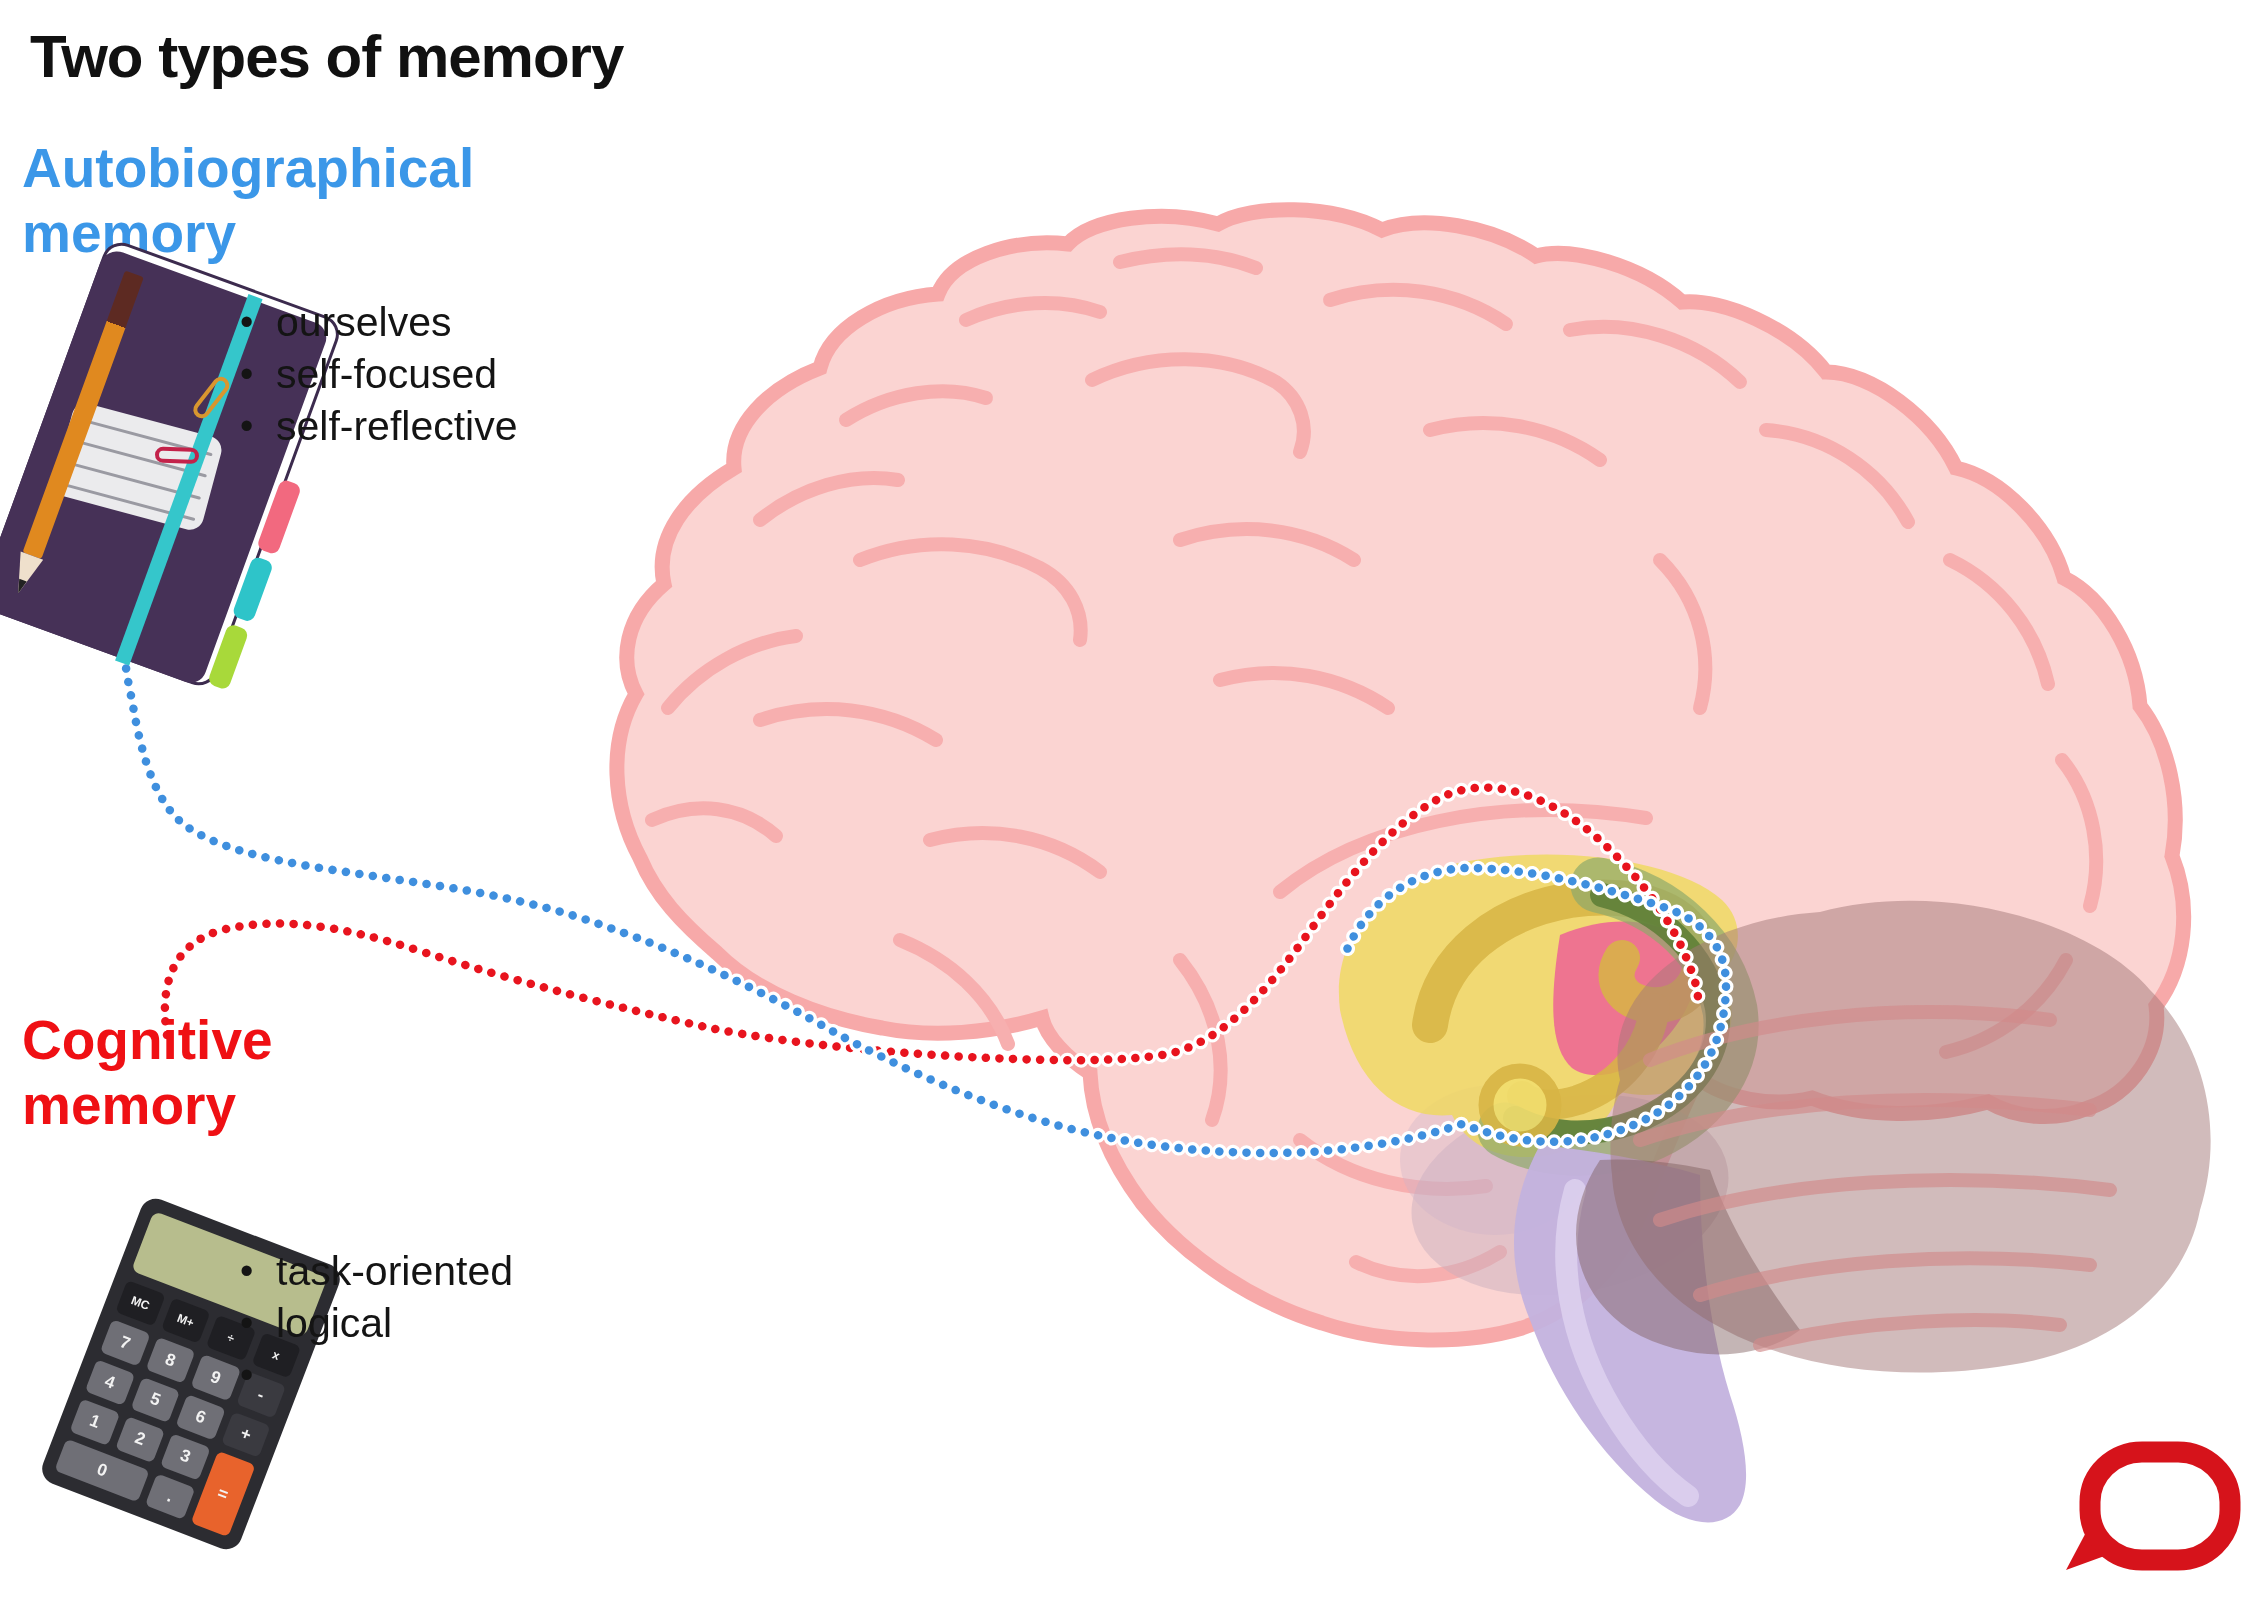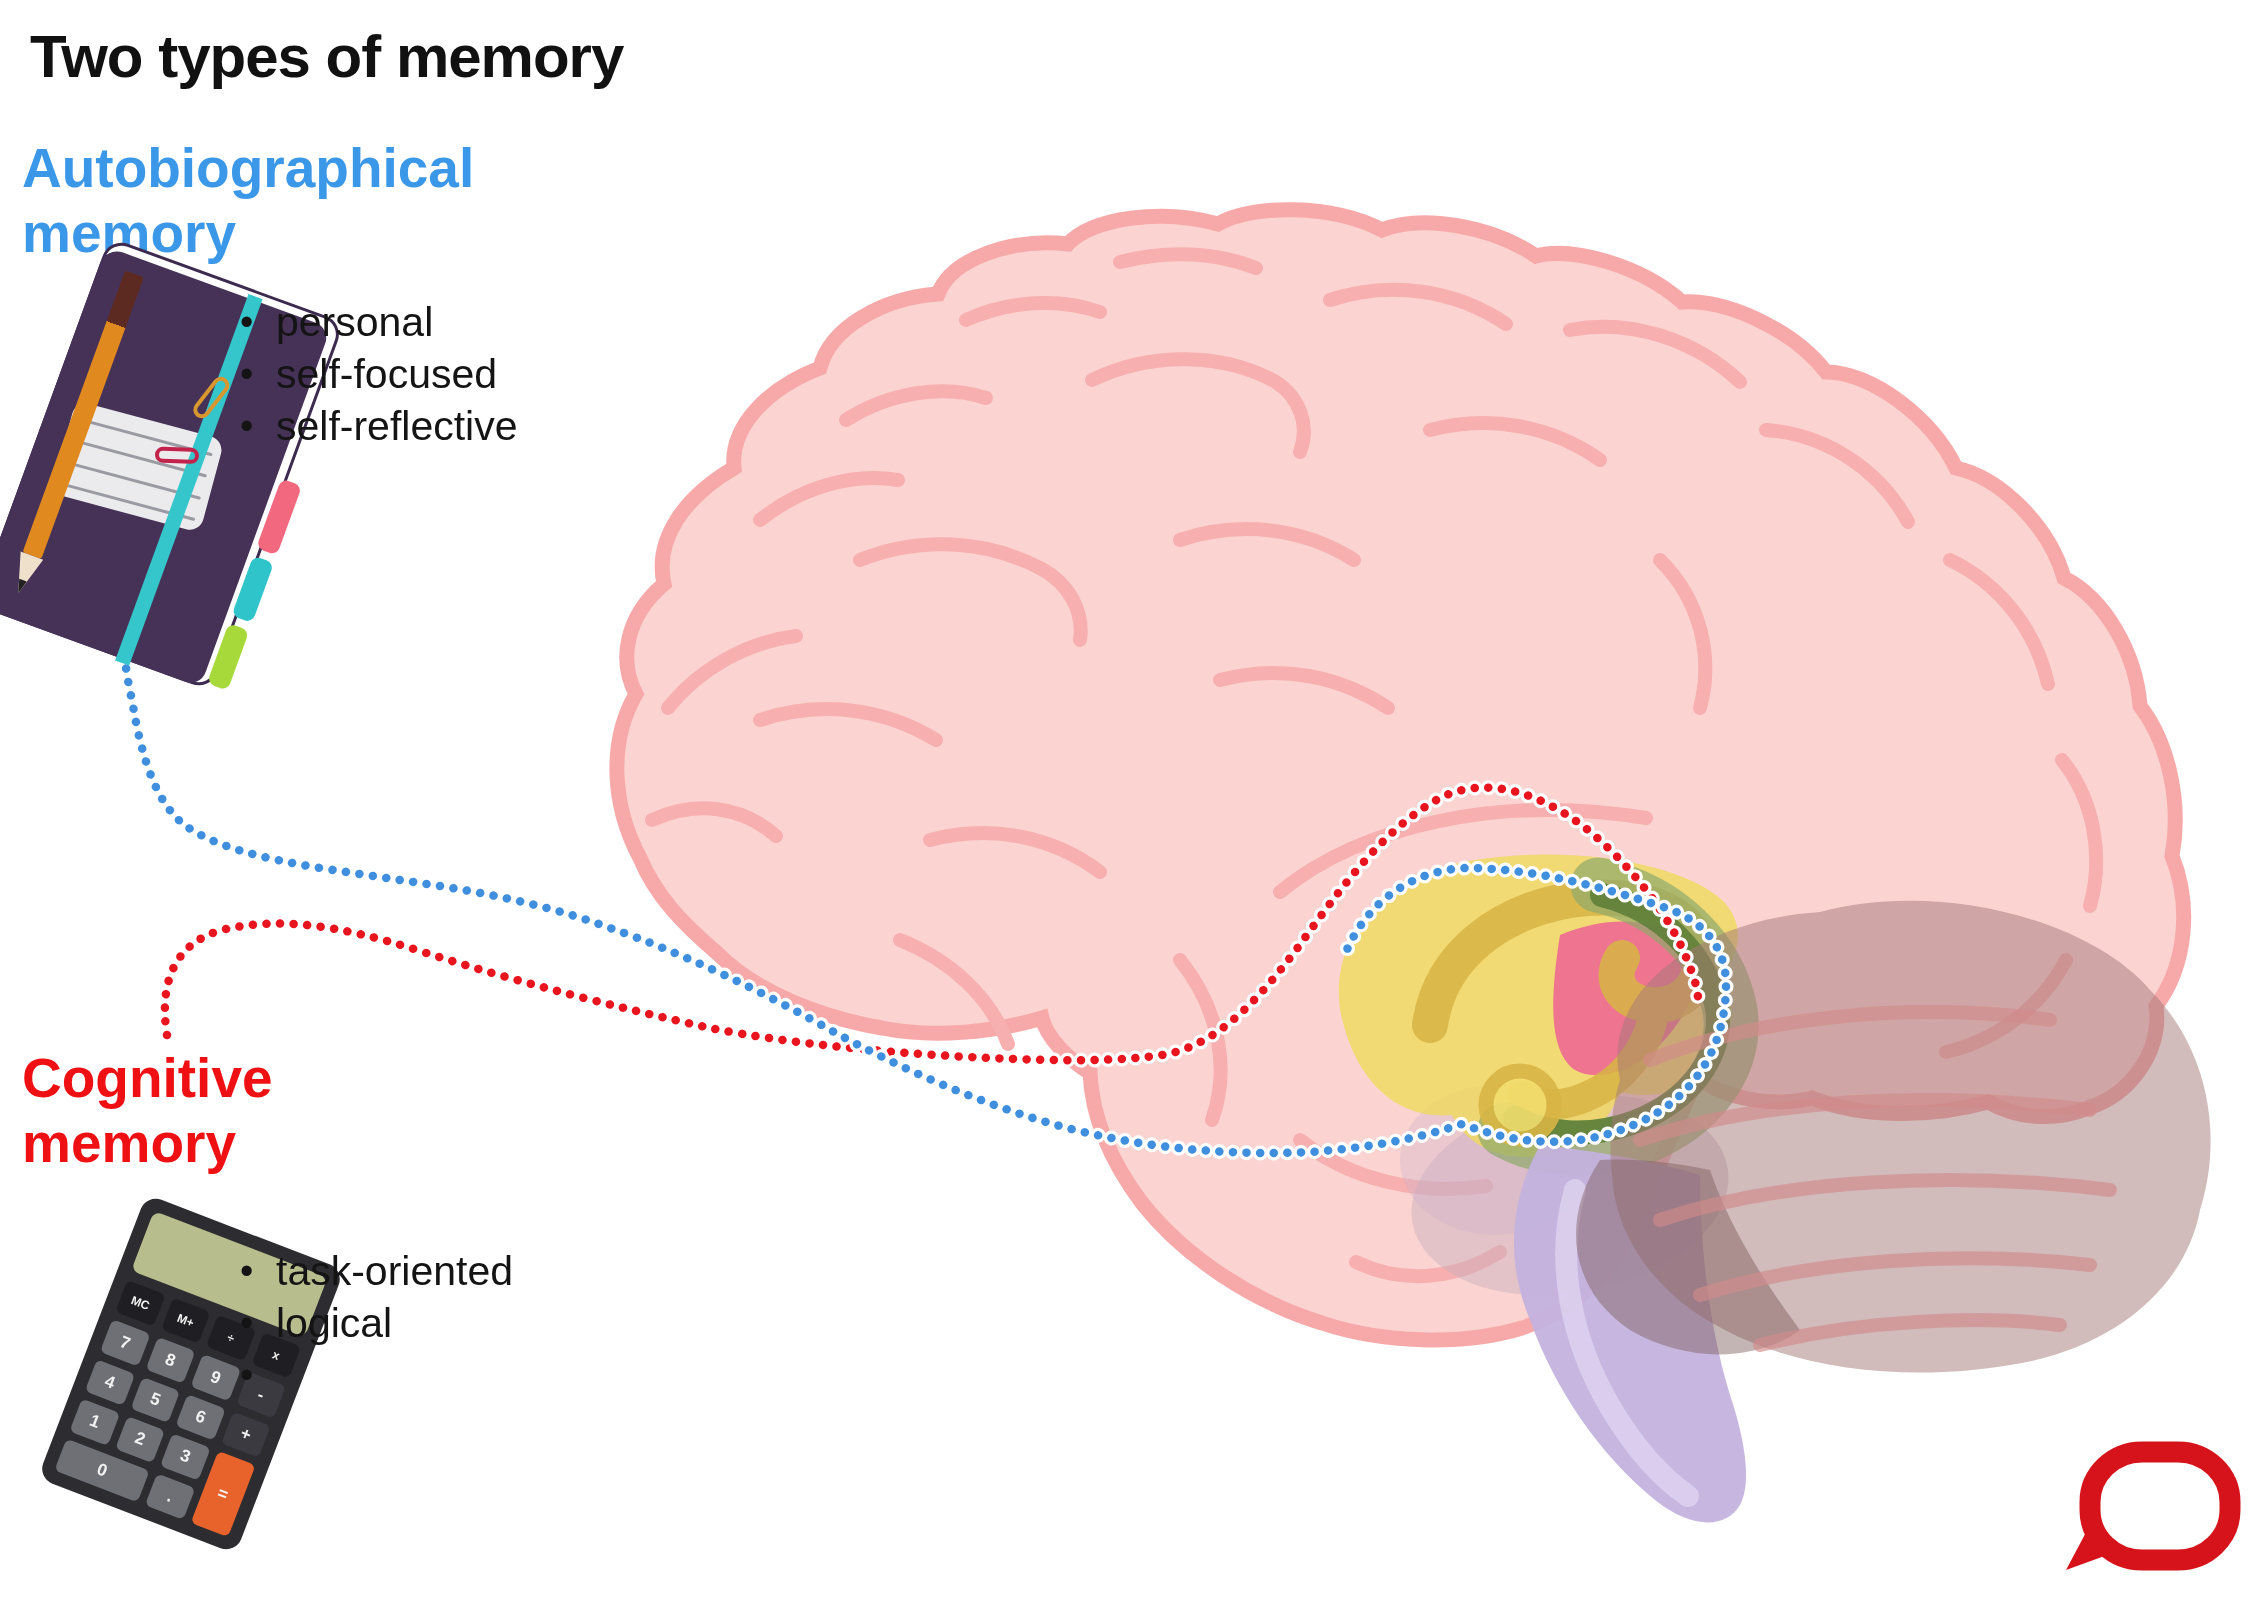--- a/index.html
+++ b/index.html
@@ -13,21 +13,21 @@
   html,body{width:2262px;height:1611px;background:#fff;overflow:hidden;
     font-family:"Liberation Sans","DejaVu Sans",sans-serif}
   .stage{position:relative;width:2262px;height:1357px;background:#fff}
   .brain-svg{position:absolute;left:0;top:0}
 
   .title{position:absolute;left:30px;top:22px;font-size:60px;font-weight:700;
     letter-spacing:-1px;color:var(--text)}
 
   .mem-label{position:absolute;font-size:55px;font-weight:700;line-height:1.18;white-space:pre-line}
   .label-auto{left:22px;top:136px;color:var(--blue-label)}
-  .label-cog{left:22px;top:1046px;color:var(--red-label)}
+  .label-cog{left:22px;top:1008px;color:var(--red-label)}
 
   .bullets{position:absolute;font-size:41px;color:#141414;line-height:1.27}
   .bullets-1{left:240px;top:296px}
   .bullets-2{left:240px;top:1245px}
   .bullet-row{display:flex;align-items:flex-start}
   .bullet-dot{width:36px;flex:0 0 36px;font-size:38px;line-height:1.37}
   .bullet-text{white-space:pre-line}
 
   
   .notebook{position:absolute;left:35px;top:268px;width:250px;height:392px;
@@ -220,21 +220,21 @@
       <div class="nb-band"></div>
       <div class="nb-pencil"></div>
       <div class="nb-clip orange"></div>
       <div class="nb-clip red"></div>
     </div>
   </div>
 
   <div class="bullets bullets-1">
     <div class="bullet-row">
       <span class="bullet-dot">•</span>
-      <span class="bullet-text">personal</span>
+      <span class="bullet-text">ourselves</span>
     </div>
     <div class="bullet-row">
       <span class="bullet-dot">•</span>
       <span class="bullet-text">self-focused</span>
     </div>
     <div class="bullet-row">
       <span class="bullet-dot">•</span>
       <span class="bullet-text">self-reflective</span>
     </div>
   </div>

